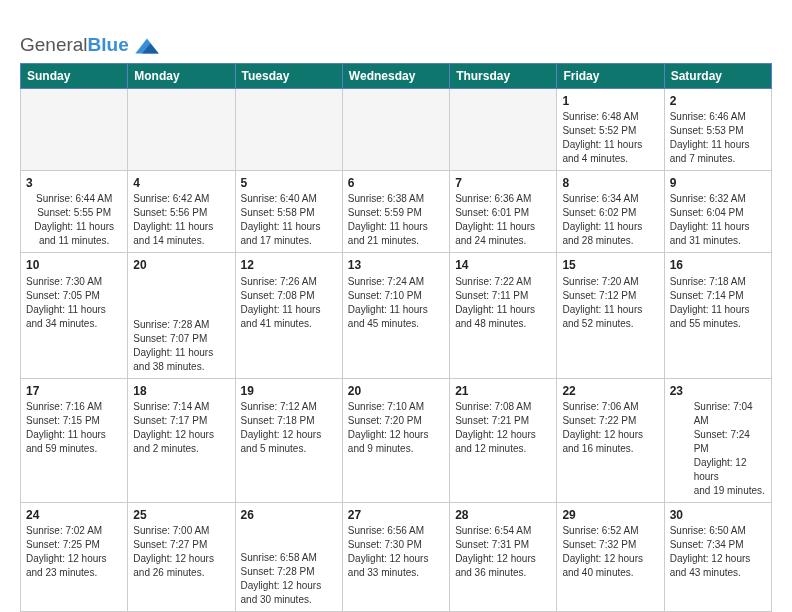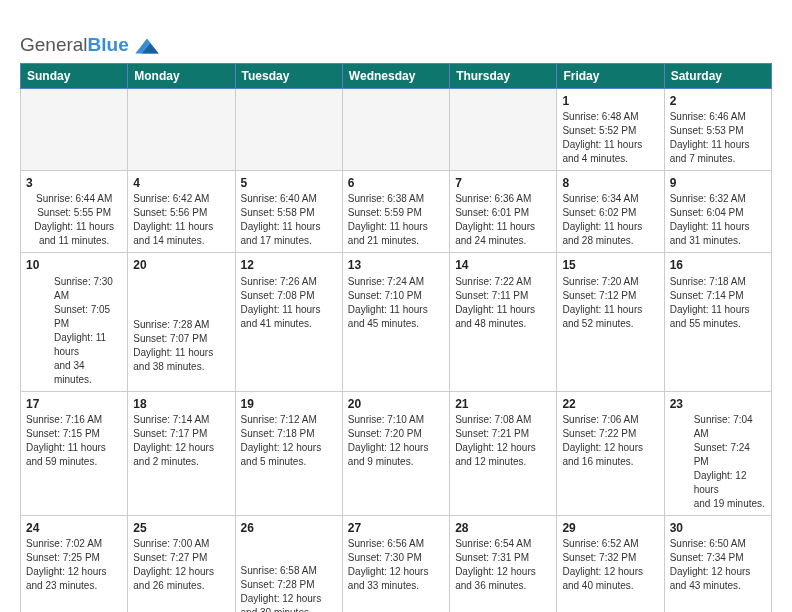--- a/index.html
+++ b/index.html
@@ -191,21 +191,21 @@
             <span class="day-num">9</span>
             <div class="day-info" style="white-space: pre-line;">Sunrise: 6:32 AM
 Sunset: 6:04 PM
 Daylight: 11 hours
 and 31 minutes.</div>
           </td>
         </tr>
         <tr>
           <td>
             <span class="day-num">10</span>
-            <div class="day-info" style="white-space: pre-line; margin-left: 28px;">Sunrise: 7:30 AM
+            <div class="day-info" style="white-space: pre-line;">Sunrise: 7:30 AM
 Sunset: 7:05 PM
 Daylight: 11 hours
 and 34 minutes.</div>
           </td>
           <td>
             <span class="day-num">20</span>
             <div class="day-info" style="white-space: pre-line; margin-top: 44px;">Sunrise: 7:28 AM
 Sunset: 7:07 PM
 Daylight: 11 hours
 and 38 minutes.</div>

